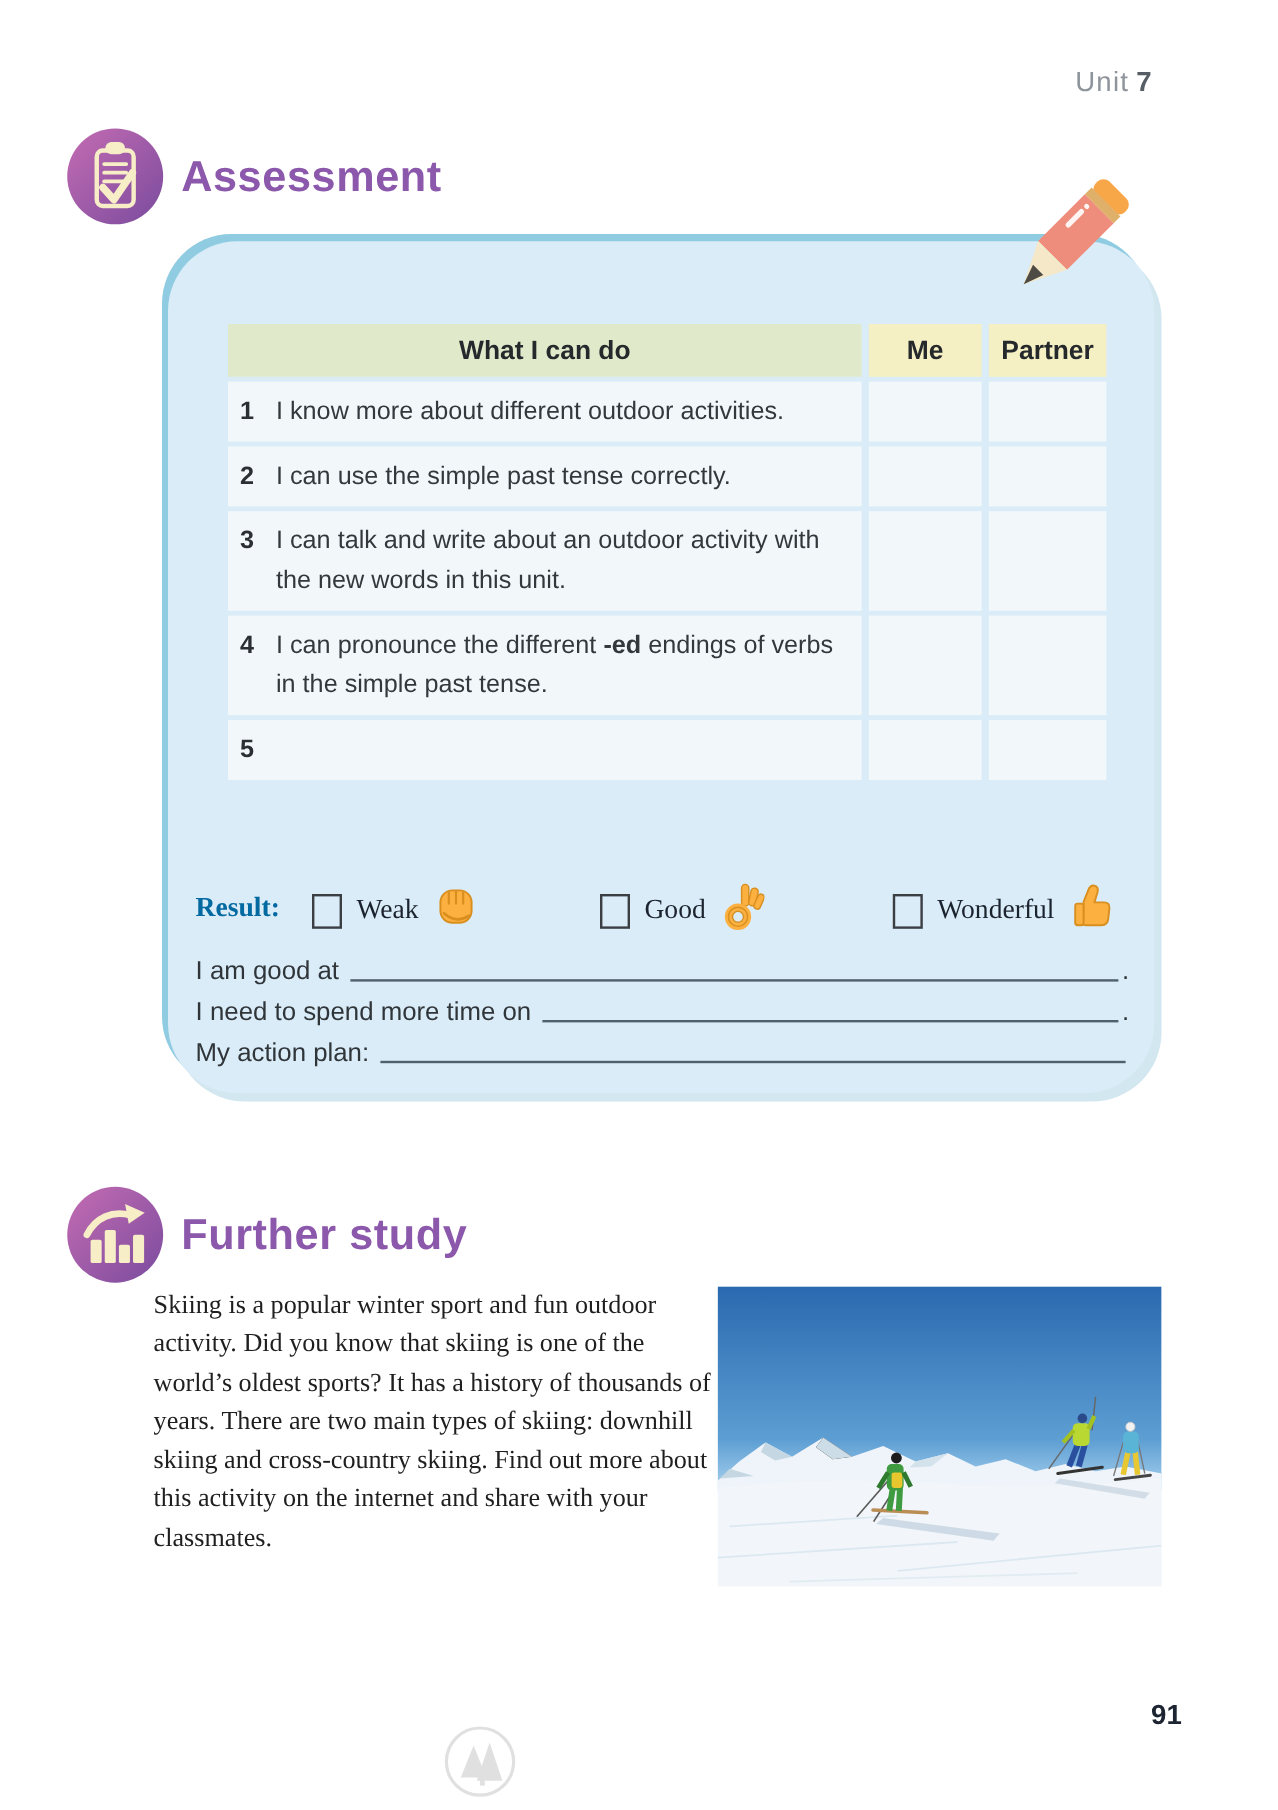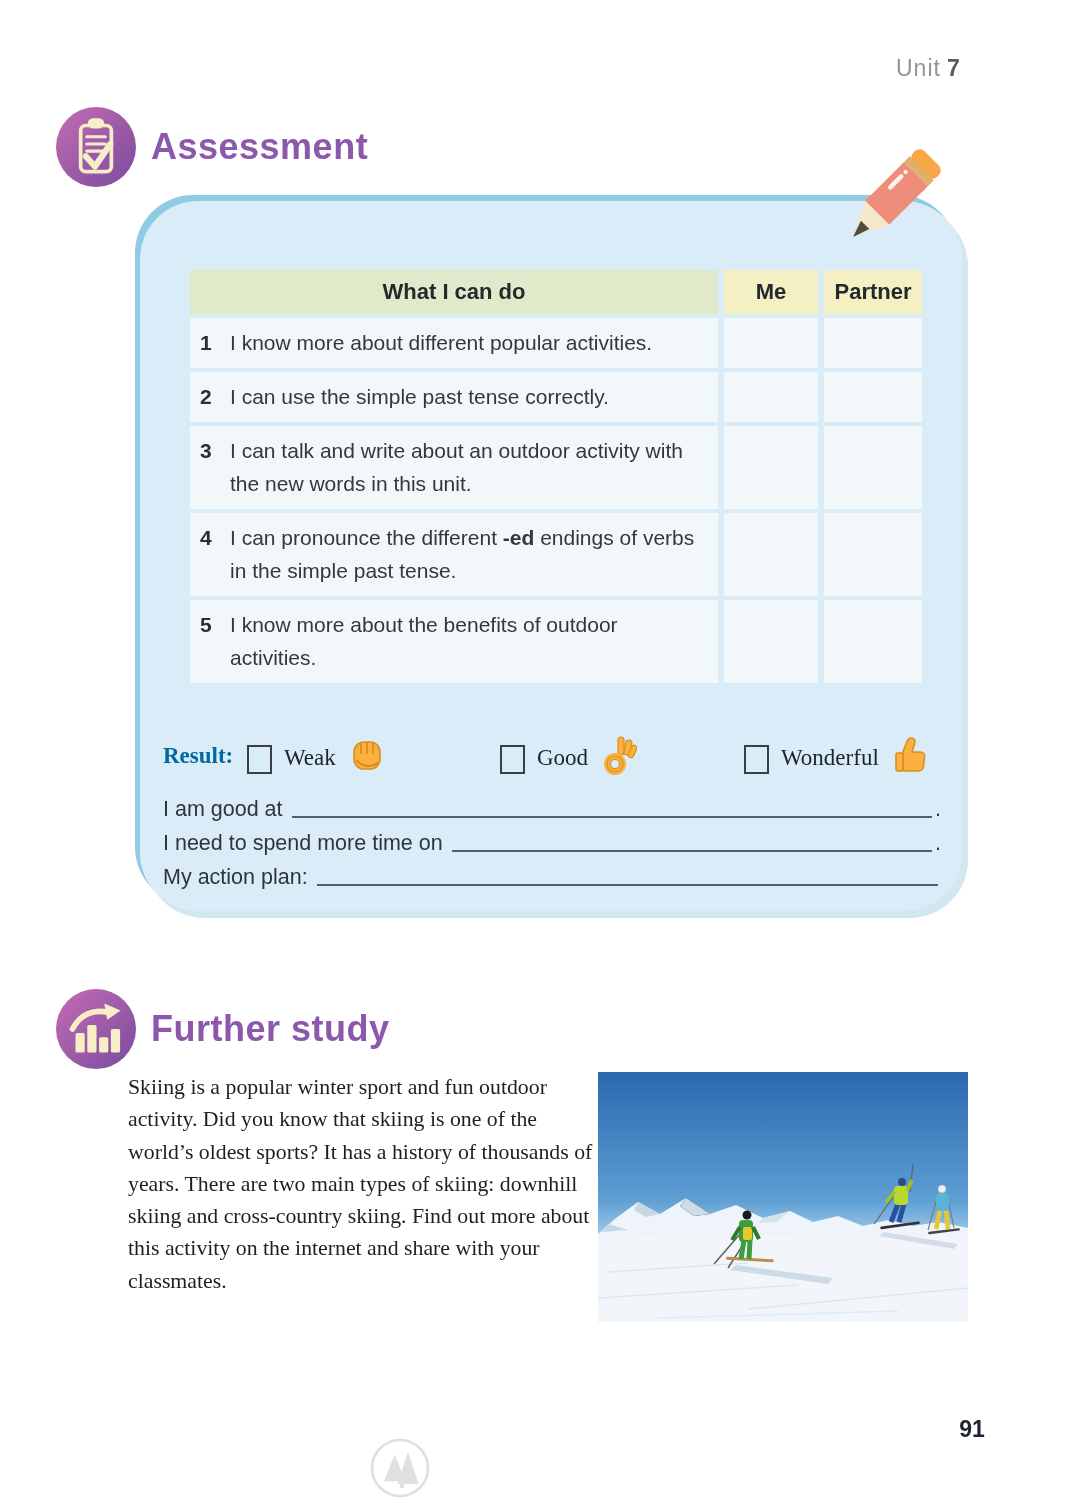--- a/index.html
+++ b/index.html
@@ -36,21 +36,21 @@
   .row-text{font-size:21px;line-height:33px;color:#33383d;}
   .row-text b{font-weight:700;}
 
   
   .note{position:absolute;left:23px;top:492px;width:780px;
         font-family:"Liberation Serif",serif;font-size:20.5px;color:#1b232e;}
   .result-row{position:absolute;left:23px;top:536px;width:790px;height:44px;}
   .result-label{position:absolute;left:0;top:6px;font-family:"Liberation Serif",serif;
                 font-weight:700;font-size:23px;color:#0369a1;}
   .opt{position:absolute;top:0;display:flex;align-items:center;}
-  .opt-weak{left:84px;text-align:center;} .opt-good{left:337px;} .opt-wonderful{left:581px;}
+  .opt-weak{left:97px;text-align:center;} .opt-good{left:337px;} .opt-wonderful{left:581px;}
   .checkbox{width:21px;height:25px;border:2px solid #3b3f44;background:transparent;margin-right:12px;margin-top:6px;}
   .opt-label{font-family:"Liberation Serif",serif;font-size:23px;color:#1b232e;margin-top:4px;}
   .emoji{width:36px;height:40px;margin-left:13px;margin-top:-2px;}
 
   .fill-area{position:absolute;left:23px;top:587px;width:778px;}
   .fill-line{display:flex;align-items:flex-end;height:34px;font-size:21.5px;color:#30353a;}
   .fill-rule{flex:1;border-bottom:2px solid #51616b;margin:0 3px 4px 9px;height:24px;}
   .fill-suffix{margin-bottom:0;}
 
   
@@ -112,21 +112,21 @@
 
   <div class="panel">
 
     <div class="t-grid">
       <div class="th th-main">What I can do</div>
       <div class="th th-small">Me</div>
       <div class="th th-small">Partner</div>
 
       <div class="td-main">
         <span class="row-num">1</span>
-        <span class="row-text"><span>I know more about different popular activities.</span><b></b><span></span></span>
+        <span class="row-text"><span>I know more about different outdoor activities.</span><b></b><span></span></span>
       </div>
       <div class="td-blank"></div>
       <div class="td-blank"></div>
 
       <div class="td-main">
         <span class="row-num">2</span>
         <span class="row-text"><span>I can use the simple past tense correctly.</span><b></b><span></span></span>
       </div>
       <div class="td-blank"></div>
       <div class="td-blank"></div>
@@ -140,21 +140,20 @@
 
       <div class="td-main">
         <span class="row-num">4</span>
         <span class="row-text"><span>I can pronounce the different </span><b>-ed</b><span> endings of verbs in the simple past tense.</span></span>
       </div>
       <div class="td-blank"></div>
       <div class="td-blank"></div>
 
       <div class="td-main">
         <span class="row-num">5</span>
-        <span class="row-text"><span>I know more about the benefits of outdoor activities.</span><b></b><span></span></span>
       </div>
       <div class="td-blank"></div>
       <div class="td-blank"></div>
     </div>
 
 
     <div class="result-row">
       <span class="result-label">Result:</span>
 
       <span class="opt opt-weak">

